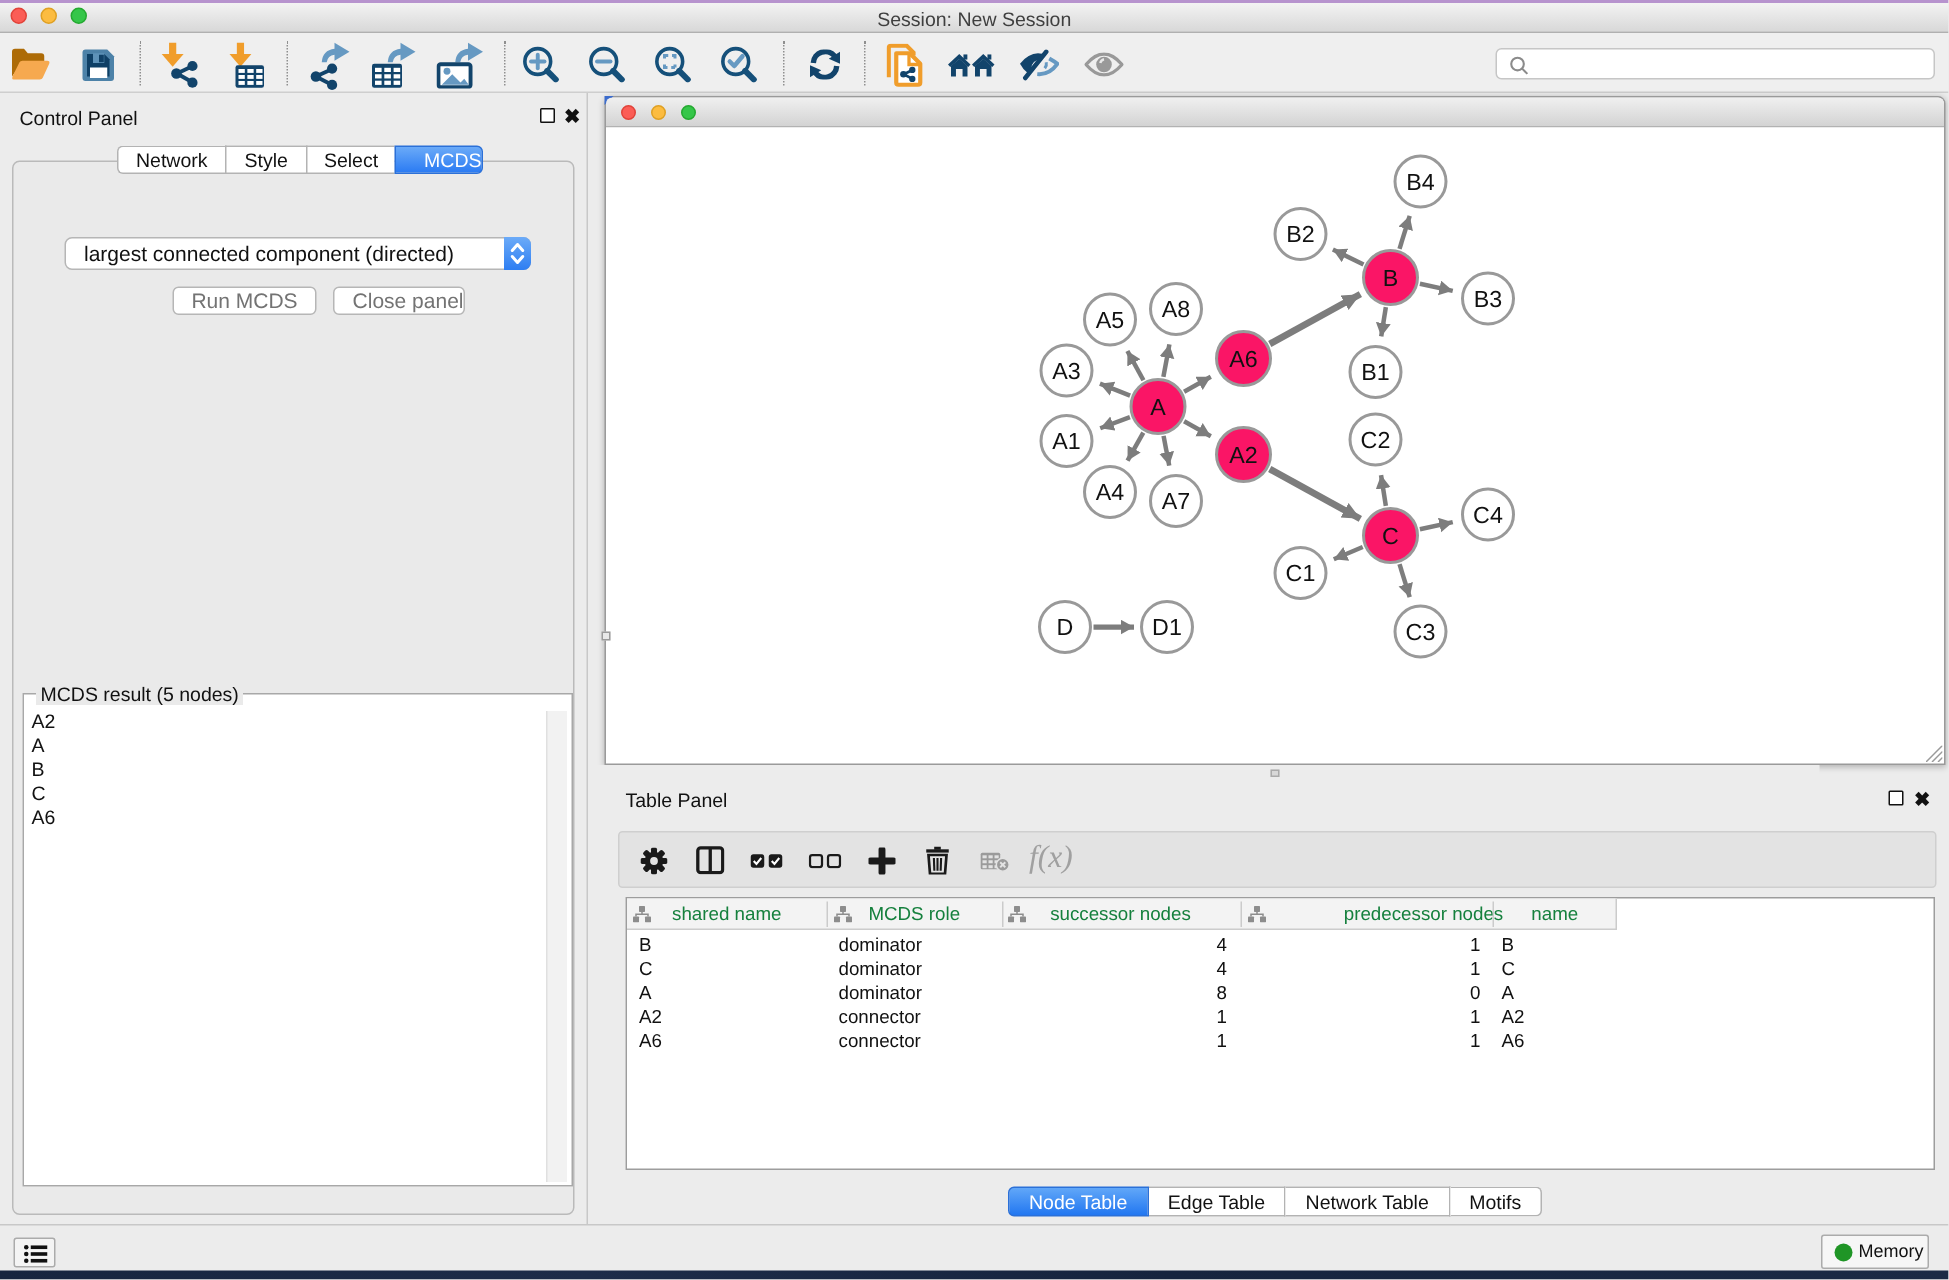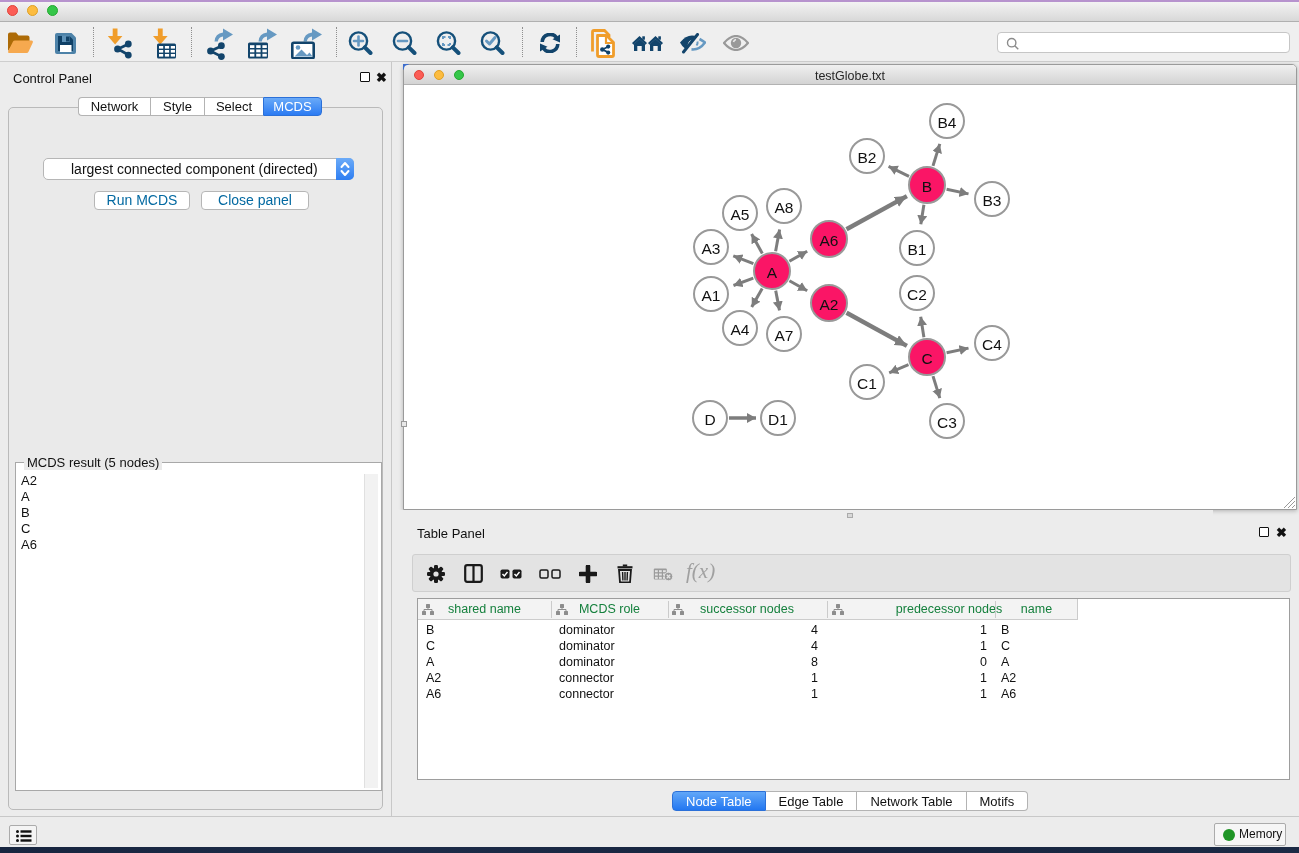--- a/index.html
+++ b/index.html
@@ -25,23 +25,23 @@
 #cpanel { left:0; top:62px; width:392px; height:754px; background:#ececec; border-right:1px solid #c8c8c8; }
 #cpanel .hdr { position:absolute; left:13px; top:9px; font-size:13px; color:#111; }
 .wsq { position:absolute; width:10px; height:10px; border:1.6px solid #111; border-radius:1px; background:#fff; }
 .wx { position:absolute; font-size:13px; font-weight:bold; color:#111; }
 #tabs { position:absolute; left:78px; top:35px; height:19px; display:flex; z-index:3; }
 #tabs .tab { height:19px; line-height:18px; font-size:13px; text-align:center; background:#fff; border:1px solid #b3b3b3; border-right:none; color:#111; }
 #tabs .tab:first-child { border-radius:4px 0 0 4px; }
 #tabs .tab.sel { background:linear-gradient(#6aaaf8,#2b7bf3); color:#fff; border:1px solid #2b70d8; border-radius:0 4px 4px 0; }
 #cbox { position:absolute; left:8px; top:45px; width:375px; height:703px; border:1px solid #bababa; border-radius:5px; background:#eaeaea; }
 #optlabel { position:absolute; left:0; width:375px; top:74px; text-align:center; font-size:14px; color:#161616; }
-#dropdown { position:absolute; left:43px; top:96px; width:311px; height:22px; background:#fff; border:1px solid #b6b6b6; border-radius:5px; font-size:14px; color:#111; line-height:20px; padding-left:27px; }
+#dropdown { position:absolute; left:43px; top:96px; width:311px; height:22px; background:#fff; border:1px solid #b6b6b6; border-radius:5px; font-size:14px; color:#111; line-height:20px; padding-left:12px; }
 #dropdown .step { position:absolute; right:-1px; top:-1px; width:18px; height:22px; background:linear-gradient(#6cabf8,#2e7ef2); border-radius:0 5px 5px 0; }
-.btn { position:absolute; height:19px; background:#fff; border:1px solid #b6b6b6; border-radius:4px; font-size:14px; color:#0369a1; text-align:center; line-height:17px; }
+.btn { position:absolute; height:19px; background:#fff; border:1px solid #b6b6b6; border-radius:4px; font-size:14px; color:#737373; text-align:center; line-height:17px;margin-left:21px; }
 #fieldset { position:absolute; left:15px; top:400px; width:367px; height:329px; border:1px solid #a8a8a8; background:#fff; }
 #fieldset .legend { position:absolute; left:8px; top:-8px; background:#eaeaea; padding:0 3px; font-size:13px; color:#111; }
 #fieldset .items { position:absolute; left:5px; top:10px; font-size:13px; color:#111; line-height:16px; }
 #fieldset .sbar { position:absolute; right:3px; top:11px; width:14px; height:314px; background:#f2f2f2; border-left:1px solid #e0e0e0; }
 
 
 #netwin { left:403px; top:64px; width:894px; height:446px; background:#fff; border:1px solid #9a9a9a; border-radius:5px 5px 0 0; box-shadow:0 1px 4px rgba(0,0,0,0.25); }
 #nettitle { position:absolute; left:0; top:0; width:100%; height:20px; background:linear-gradient(#f0f0f0,#d3d3d3); border-bottom:1px solid #b2b2b2; border-radius:4px 4px 0 0; }
 #nettitle .title { position:absolute; left:0; right:0; top:3.5px; text-align:center; font-size:12.5px; color:#262626; }
 .tl2 { position:absolute; top:4.5px; width:10px; height:10px; border-radius:50%; }
@@ -75,20 +75,21 @@
 .pn { fill:#fa1566; stroke:#999; stroke-width:2; }
 .nl { font-family:"Liberation Sans",sans-serif; font-size:15.5px; fill:#111; text-anchor:middle; dominant-baseline:central; }
 </style>
 </head>
 <body>
 <div class="abs" id="purple"></div>
 <div class="abs" id="titlebar">
   <div class="tl r"></div>
     <div class="tl y"></div>
     <div class="tl g"></div>
+  <div class="title">Session: New Session</div>
 </div>
 <div class="abs" id="toolbar">
   <div class="sep" style="left:93px;"></div>
     <div class="sep" style="left:191px;"></div>
     <div class="sep" style="left:336px;"></div>
     <div class="sep" style="left:522px;"></div>
     <div class="sep" style="left:576px;"></div>
     <svg class="ticon" style="left:7px; top:9px;" width="27" height="23" viewBox="0 0 27 23">
       <path d="M1,20 L1,3.5 Q1,1.5 3,1.5 L9,1.5 L11.5,4.5 L20.5,4.5 Q22.5,4.5 22.5,6.5 L22.5,13 L6,13 Z" fill="#ad6b07"></path>
       <path d="M2,22 Q0.5,22 1.5,19.5 L6,10.5 Q6.5,9.5 8,9.5 L24.5,9.5 Q26.5,9.5 25.8,11.5 L21.5,20.8 Q21,22 19.5,22 Z" fill="#f6a94f"></path>
@@ -241,46 +242,45 @@
 
 <div class="abs" id="cpanel">
   <div class="hdr">Control Panel</div>
   <div class="wsq" style="left:360px; top:10px;"></div>
   <div class="wx" style="left:376px; top:8px;">✖</div>
   <div id="cbox"></div>
   <div id="tabs">
     <div class="tab" style="width:72px;">Network</div>
       <div class="tab" style="width:54px;">Style</div>
       <div class="tab" style="width:59px;">Select</div>
-      <div class="tab sel" style="width:59px;">MCDS</div>
+      <div class="tab sel" style="width:59px;text-align:right;">MCDS</div>
   </div>
   <div id="dropdown">largest connected component (directed)
     <div class="step">
         <svg width="18" height="22" viewBox="0 0 18 22" style="position:absolute;left:0;top:0;">
           <path d="M5.5,9 L9,5 L12.5,9" fill="none" stroke="#fff" stroke-width="2" stroke-linejoin="round" stroke-linecap="round"></path>
           <path d="M5.5,13 L9,17 L12.5,13" fill="none" stroke="#fff" stroke-width="2" stroke-linejoin="round" stroke-linecap="round"></path>
         </svg>
       </div>
   </div>
   <div class="btn" style="left:94px; top:129px; width:96px;">Run MCDS</div>
-  <div class="btn" style="left:201px; top:129px; width:108px;">Close panel</div>
+  <div class="btn" style="left:201px; top:129px; width:88px;text-align:right;">Close panel</div>
   <div id="fieldset">
     <div class="legend">MCDS result (5 nodes)</div>
     <div class="items">A2<br>A<br>B<br>C<br>A6</div>
     <div class="sbar"></div>
   </div>
 </div>
 
 <div class="abs" id="netwin">
   <div style="position:absolute; left:-1px; top:-1px; width:0; height:0; border-top:6px solid #3c6ccc; border-right:6px solid transparent;"></div>
     <div id="nettitle">
     <div class="tl2" style="left:9.5px; background:#fb5d56; border:1px solid #e14339;"></div>
     <div class="tl2" style="left:29.5px; background:#fcbc40; border:1px solid #dfa023;"></div>
     <div class="tl2" style="left:49.5px; background:#35c649; border:1px solid #24a930;"></div>
-    <div class="title">testGlobe.txt</div>
   </div>
   <svg id="graph" style="position:absolute; left:0; top:20px;" width="892" height="425" viewBox="0 0 892 425">
     <defs>
 <marker id="ah" markerWidth="12" markerHeight="12" refX="9" refY="5" orient="auto" markerUnits="userSpaceOnUse">
           <path d="M0,0 L9,5 L0,10 z" fill="#7d7d7d"></path>
         </marker>
 <marker id="ahb" markerWidth="14" markerHeight="13" refX="12" refY="5.5" orient="auto" markerUnits="userSpaceOnUse">
           <path d="M0,0 L12,5.5 L0,11 z" fill="#7d7d7d"></path>
         </marker>
 </defs>

